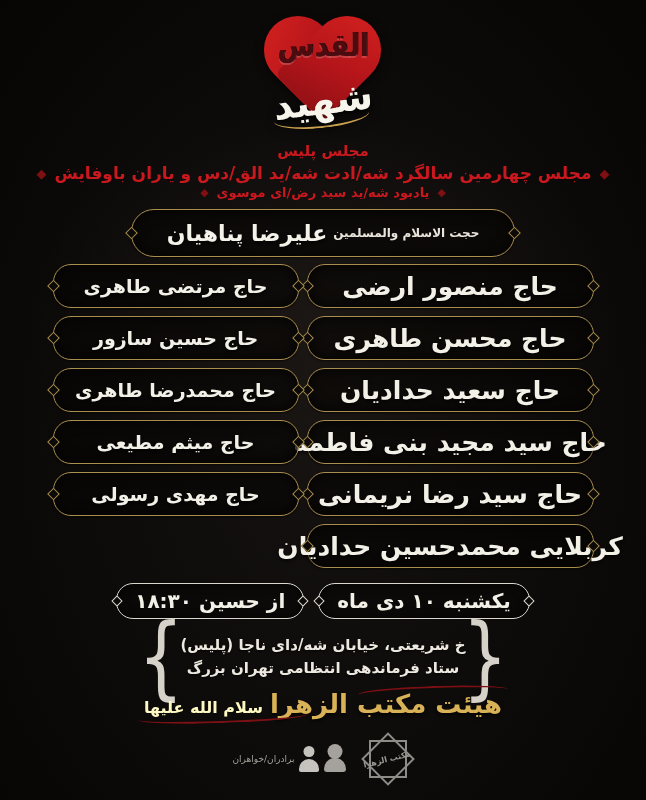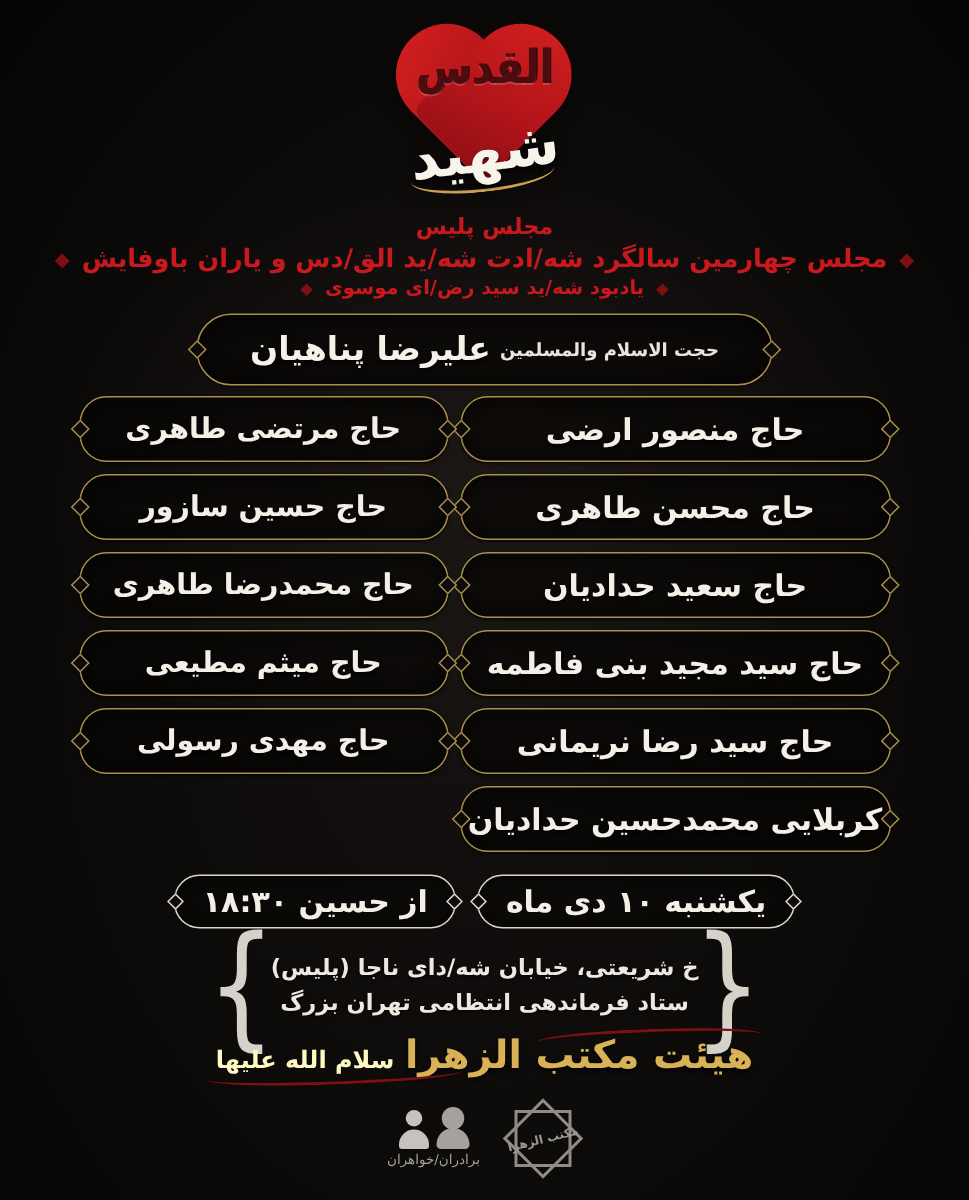--- a/index.html
+++ b/index.html
@@ -69,21 +69,21 @@
   .speaker-title{font-size:12px;color:#e9e5dc;font-weight:bold;}
   .speaker-name{font-size:22px;color:#f5f2ea;font-weight:bold;text-shadow:0 2px 3px rgba(0,0,0,.6);}
 
   
   .names-grid{
     margin-top:7px;display:grid;grid-template-columns:287px 246px;
     column-gap:8px;row-gap:8px;direction:rtl;
   }
   .name-box{
     height:42px;display:flex;align-items:center;justify-content:center;
-    font-size:20px;font-weight:bold;color:#f3f0e8;
+    font-size:25px;font-weight:bold;color:#f3f0e8;
     text-shadow:0 2px 3px rgba(0,0,0,.65);white-space:nowrap;
   }
   .name-box.narrow{font-size:19px;}
 
   
   .schedule{margin-top:15px;display:flex;direction:rtl;gap:14px;align-items:center;}
   .chip{
     position:relative;border:1.5px solid #dcd7cd;border-radius:17px;
     padding:5px 18px;font-size:20px;font-weight:bold;color:#f3f0e8;
     background:rgba(6,5,4,.5);box-shadow:inset 0 0 10px rgba(0,0,0,.8);
@@ -116,21 +116,21 @@
     content:"";position:absolute;bottom:-4px;left:-6px;width:170px;height:10px;
     border-bottom:2px solid #7c1014;border-radius:50%;transform:rotate(-2deg);
   }
 
   
   .footer{margin-top:14px;display:flex;direction:rtl;align-items:center;gap:16px;}
   .star8{position:relative;width:52px;height:52px;display:flex;align-items:center;justify-content:center;}
   .star8::before,.star8::after{content:"";position:absolute;inset:7px;border:2px solid #8f8c88;}
   .star8::after{transform:rotate(45deg);}
   .star8-text{position:relative;z-index:2;font-size:8px;color:#9b9894;font-weight:bold;transform:rotate(-14deg);white-space:nowrap;}
-  .people{display:flex;flex-direction:column;align-items:center;gap:3px;}
+  .people{display:flex;flex-direction:row;align-items:center;gap:3px;}
   .people-icons{display:flex;direction:rtl;gap:4px;align-items:flex-end;}
   .person{position:relative;width:22px;height:26px;}
   .person .head{position:absolute;top:0;left:50%;transform:translateX(-50%);width:11px;height:11px;border-radius:50%;background:#c6c3bf;}
   .person .body{position:absolute;bottom:0;left:50%;transform:translateX(-50%);width:20px;height:13px;border-radius:10px 10px 2px 2px;background:#c6c3bf;}
   .person.woman .head{width:15px;height:15px;top:-2px;background:#a5a29d;}
   .person.woman .body{width:22px;height:14px;background:#a5a29d;border-radius:11px 11px 3px 3px;}
   .people-caption{font-size:9px;color:#a3a09b;}
 </style>
 </head>
 <body>

